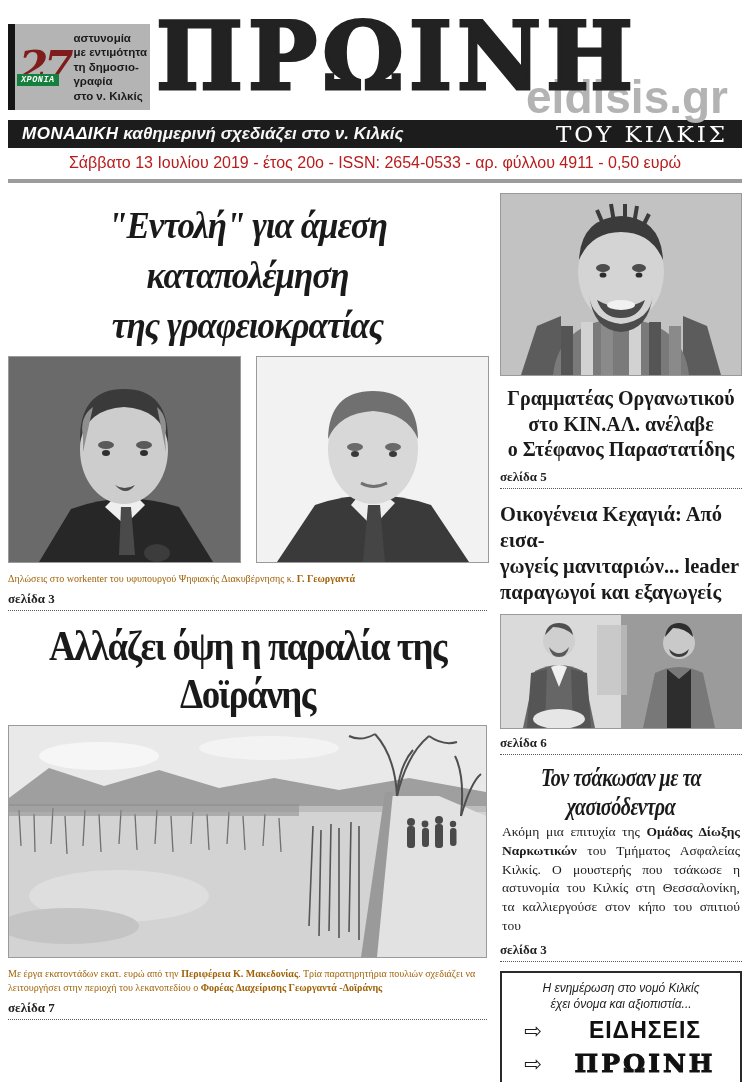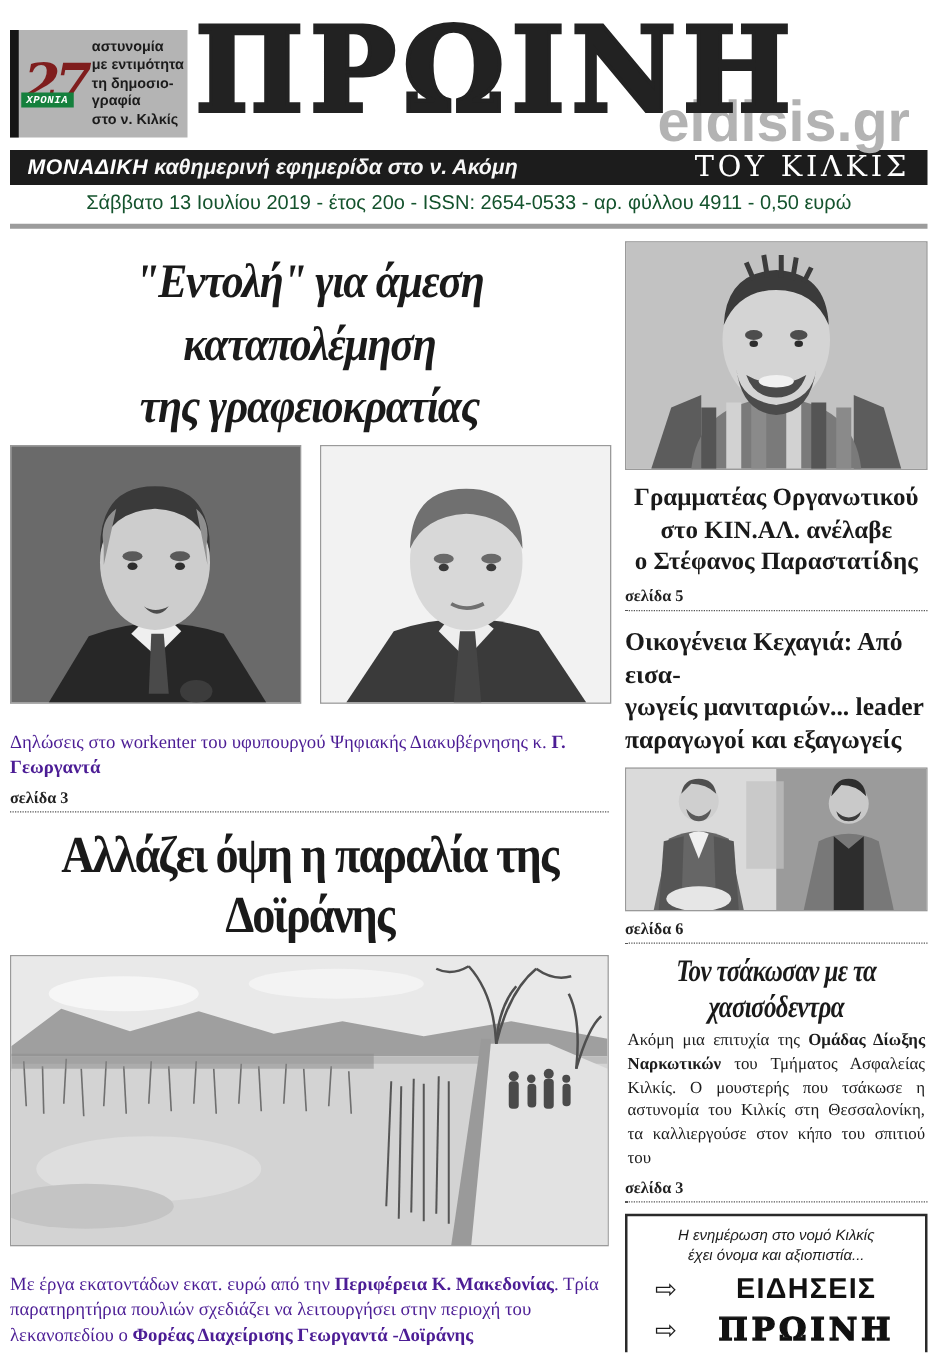--- a/index.html
+++ b/index.html
@@ -22,32 +22,32 @@
                    letter-spacing:5px;color:#222;-webkit-text-stroke:3px #222;transform:scaleY(1.02);}
   .masthead .watermark{position:absolute;right:14px;bottom:-8px;z-index:1;
                    font-family:"Liberation Sans",sans-serif;font-weight:bold;font-size:46px;
                    color:#b3b3b3;letter-spacing:0;}
   .black-bar{display:flex;justify-content:space-between;align-items:center;background:#1c1c1c;
              color:#fff;height:28px;padding:0 14px;margin-top:4px;}
   .black-bar .left{font-family:"Liberation Sans",sans-serif;font-style:italic;font-size:17px;}
   .black-bar .left .brand{font-weight:bold;letter-spacing:.5px;}
   .black-bar .left .rest{font-weight:bold;opacity:.96;}
   .black-bar .right{font-family:"DejaVu Serif",serif;font-weight:normal;font-size:23px;letter-spacing:3px;}
-  .dateline{text-align:center;font-family:"Liberation Sans",sans-serif;font-size:16px;color:#14532d;
+  .dateline{text-align:center;font-family:"Liberation Sans",sans-serif;font-size:16px;color:#b91c1c;
             margin-top:6px;}
   .gray-rule{height:4px;background:#9c9c9c;margin:7px 0 0;}
   
   .content{display:flex;gap:13px;margin-top:10px;}
   .col-main{width:479px;flex:0 0 auto;}
   .col-side{width:242px;flex:0 0 auto;}
   
   .photo-frame{border:1px solid #9a9a9a;background:#ddd;line-height:0;}
   .pageref{font-weight:bold;font-size:13px;color:#222;border-bottom:1px dotted #555;
            padding-bottom:3px;margin-top:6px;}
-  .caption{font-size:15px;line-height:1.35;color:#4c1d95;margin-top:21px;}
+  .caption{font-size:10px;line-height:1.35;color:#a16207;margin-top:9px;}
   .caption b{font-weight:bold;}
   
   .headline-lead{font-style:italic;font-weight:bold;font-size:35px;line-height:1.3;text-align:center;
                  white-space:pre-line;transform:scaleY(1.1);margin:14px 0 12px;letter-spacing:-1px;}
   .photo-row{display:flex;gap:15px;margin-top:4px;}
   .headline-doirani{font-weight:bold;font-size:37px;text-align:center;transform:scaleY(1.12);
                     letter-spacing:-1.5px;margin:16px 0 12px;}
   
   .side-head{font-weight:bold;font-size:20px;line-height:1.28;text-align:center;white-space:pre-line;
              margin:10px 0 2px;}
@@ -86,21 +86,21 @@
 στο ν. Κιλκίς</div>
     </div>
     <div class="masthead">
       <span class="watermark">eidisis.gr</span>
       <span class="title">ΠΡΩΙΝΗ</span>
     </div>
   </div>
 
   <div class="black-bar">
     <div class="left">
-      <span class="brand">ΜΟΝΑΔΙΚΗ</span><span class="rest"> καθημερινή εφημερίδα στο ν. Ακόμη</span>
+      <span class="brand">ΜΟΝΑΔΙΚΗ</span><span class="rest"> καθημερινή σχεδιάζει στο ν. Κιλκίς</span>
     </div>
     <div class="right">ΤΟΥ ΚΙΛΚΙΣ</div>
   </div>
 
   <div class="dateline">Σάββατο 13 Ιουλίου 2019 - έτος 20ο - ISSN: 2654-0533 - αρ. φύλλου 4911 - 0,50 ευρώ</div>
   <div class="gray-rule"></div>
 
   <div class="content">
 
     <div class="col-main">

